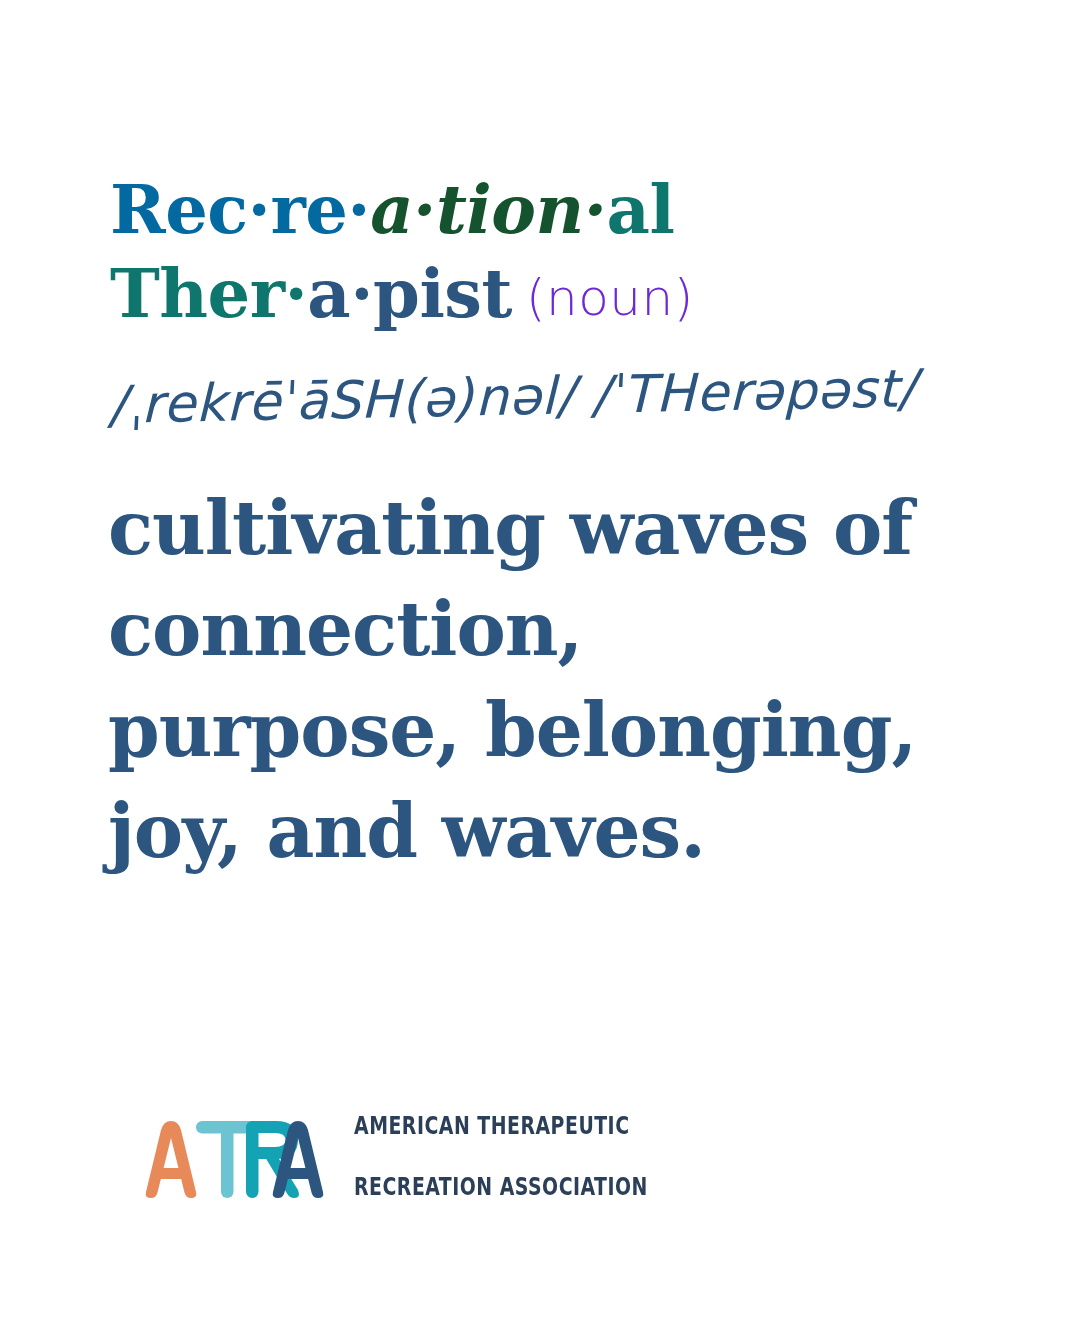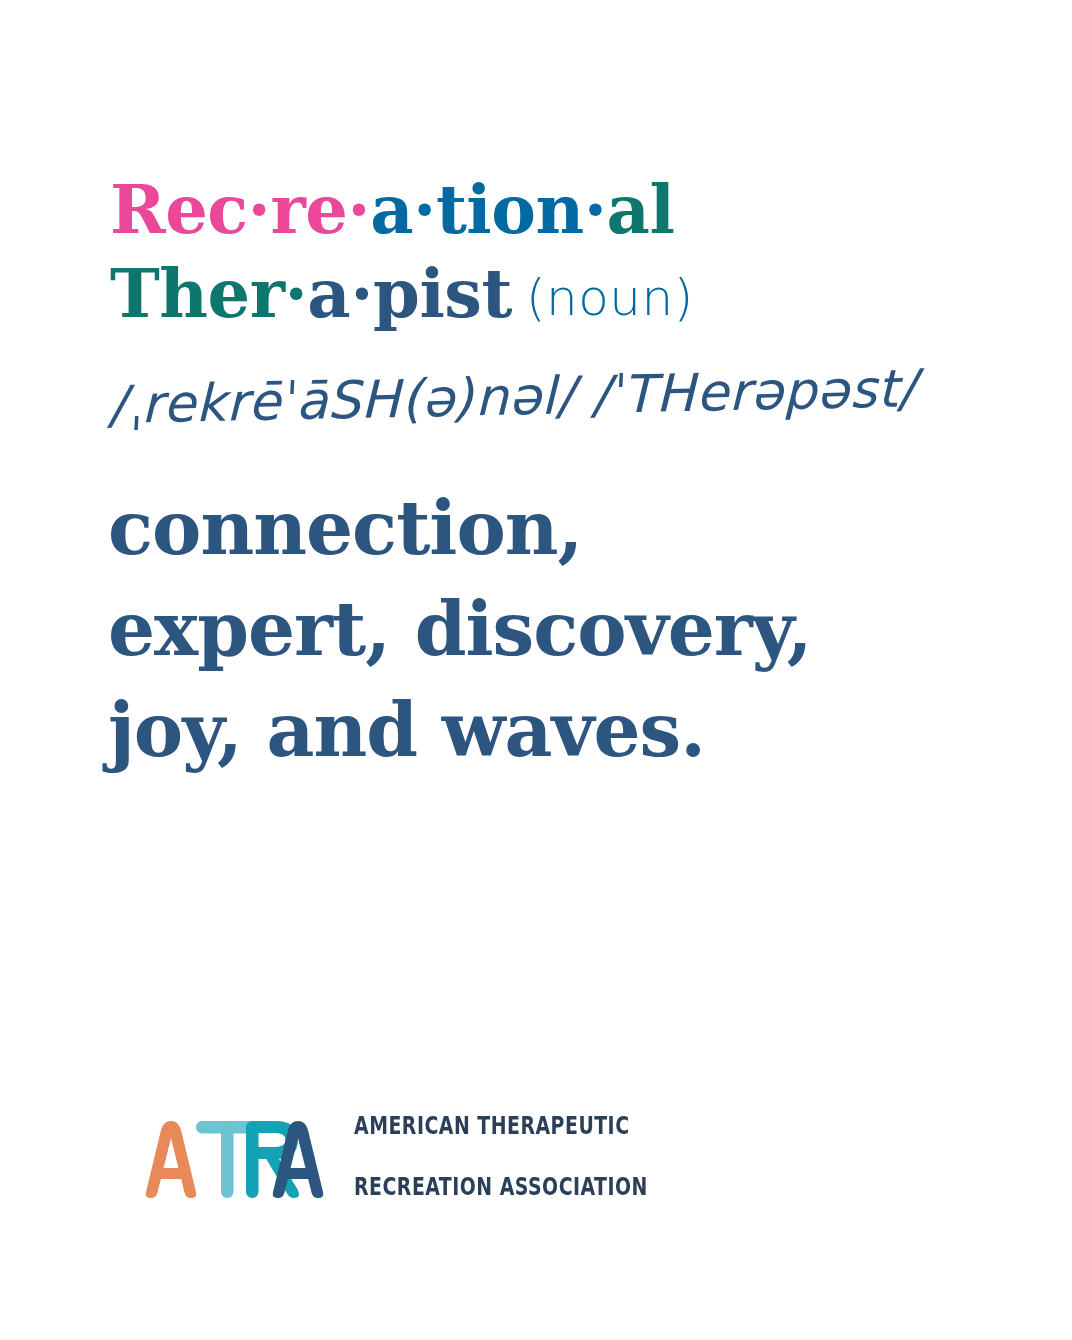--- a/index.html
+++ b/index.html
@@ -32,30 +32,30 @@
 
   .headword-line {
     font-family: "DejaVu Serif", "Liberation Serif", serif;
     font-weight: 700;
     font-size: 67px;
     line-height: 84px;
     letter-spacing: -0.5px;
     white-space: nowrap;
   }
 
-  .seg-orange  { color: #ec4899; }
-  .seg-teal-lt { color: #0369a1; }
+  .seg-orange  { color: #0369a1; }
+  .seg-teal-lt { color: #14532d; font-style: italic; }
   .seg-teal-dk { color: #0f766e; }
   .seg-navy    { color: #2C5680; text-align: right; }
 
   .pos-tag {
     font-family: "DejaVu Sans", "Liberation Sans", sans-serif;
     font-weight: 300;
     font-size: 50px;
-    color: #0369a1;
+    color: #6d28d9;
     letter-spacing: 0.5px;
     margin-left: 14px;
     vertical-align: 2px;
   }
 
   
   .phonetic {
     position: absolute;
     left: 112px;
     top: 374px;
@@ -133,22 +133,23 @@
 
     <div class="headword-line">
       <span class="seg-teal-dk">Ther·</span><span class="seg-navy">a·pist</span><span class="pos-tag">(noun)</span>
     </div>
 
   </div>
 
   <div class="phonetic">/ˌrekrēˈāSH(ə)nəl/ /ˈTHerəpəst/</div>
 
   <div class="definition">
+    <div class="def-line">cultivating waves of</div>
     <div class="def-line">connection,</div>
-    <div class="def-line">expert, discovery,</div>
+    <div class="def-line">purpose, belonging,</div>
     <div class="def-line">joy, and waves.</div>
   </div>
 
   <div class="logo">
 
     <svg class="logo-mark" viewBox="0 0 224 82" aria-hidden="true">
 
       <path d="M30 76 L45 14 Q47.5 5 55 5 Q62.5 5 65 14 L80 76 Q81.5 82 75 82 Q70 82 68.5 76.5 L55 22 L41.5 76.5 Q40 82 35 82 Q28.5 82 30 76 Z" fill="#E8895A"></path>
       <rect x="40" y="52" width="30" height="11" rx="5.5" fill="#E8895A"></rect>
 

